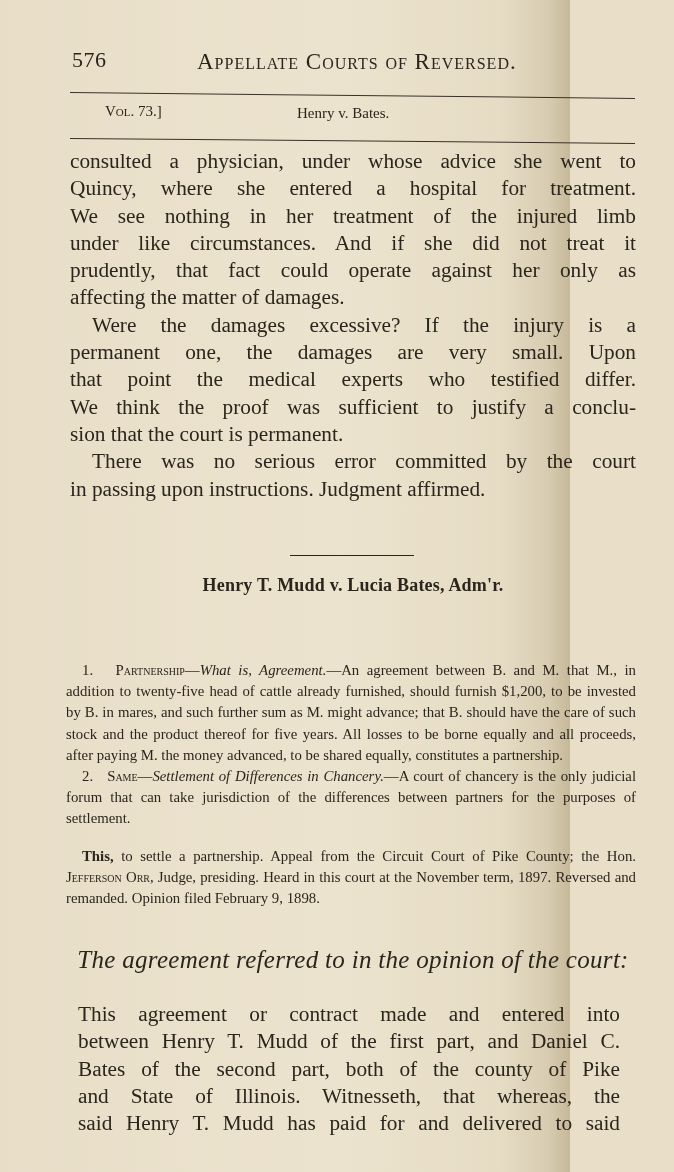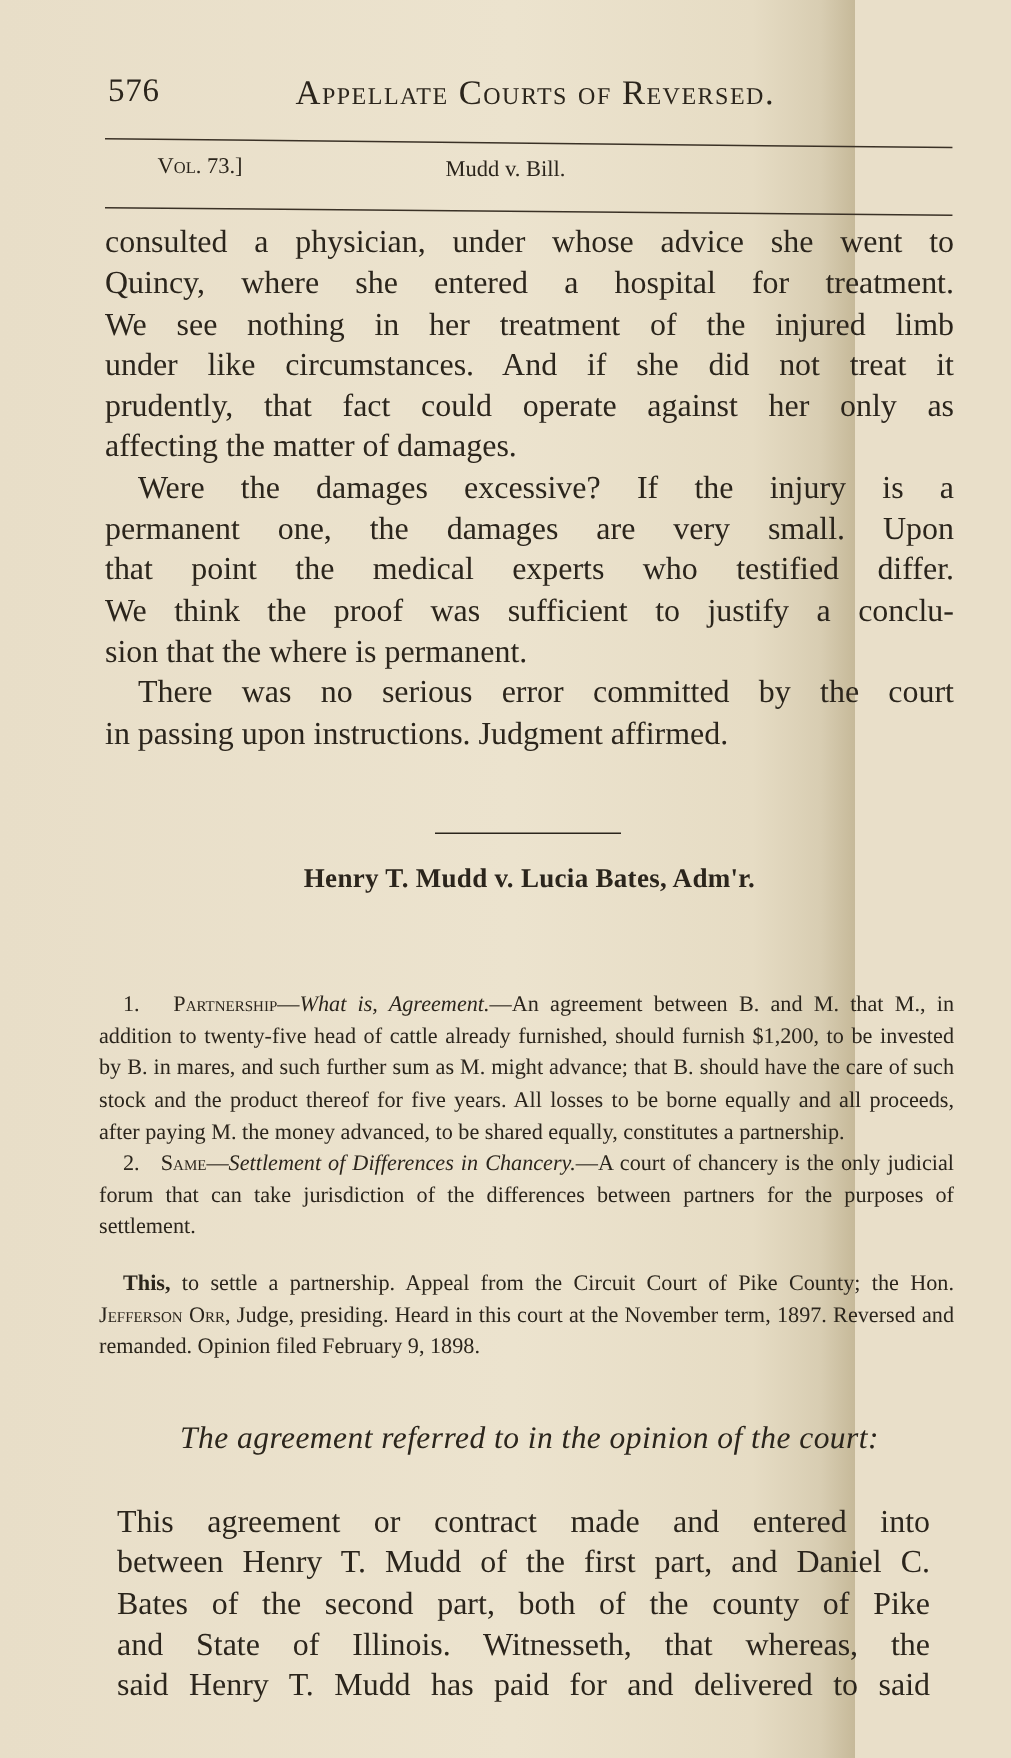--- a/index.html
+++ b/index.html
@@ -54,21 +54,21 @@
 
     .bill {
       position: absolute; left: 66px; top: 846px; width: 570px;
       font-family: "Liberation Serif", serif;
       font-size: 14.8px; line-height: 21px; text-align: justify;
     }
     .bill p { margin: 0; text-indent: 16px; }
 
     .agreement-intro {
       position: absolute; left: 70px; top: 946px; width: 566px; text-align: center;
-      font-family: "Liberation Serif", serif; font-style: italic; font-size: 21px;
+      font-family: "Liberation Serif", serif; font-style: italic; font-size: 25px;
       letter-spacing: 0.3px;
     }
     .agreement-body {
       position: absolute; left: 62px; top: 957px; width: 574px;
       font-family: "Liberation Serif", serif;
       font-size: 21.3px; line-height: 27.3px; text-align: justify;
     }
     .agreement-body p { margin: 16px; }
     .line { display: block; text-align-last: justify; white-space: nowrap; }
     .line.last { text-align-last: left; }
@@ -77,38 +77,38 @@
 <body>
 
 <div class="page">
 
   <div class="running-head">
     <span class="num">576</span>
     <span class="title">Appellate Courts of Reversed.</span>
   </div>
   <div class="rule rule1"></div>
   <div class="vol">Vol. 73.]</div>
-  <div class="case-head">Mudd v. Bill.</div>
+  <div class="case-head">Henry v. Bates.</div>
   <div class="rule rule2"></div>
 
   <div class="body-text">
     <p>
       <span class="line">consulted a physician, under whose advice she went to</span>
       <span class="line">Quincy, where she entered a hospital for treatment.</span>
       <span class="line">We see nothing in her treatment of the injured limb</span>
       <span class="line">under like circumstances.  And if she did not treat it</span>
       <span class="line">prudently, that fact could operate against her only as</span>
       <span class="line last">affecting the matter of damages.</span>
     </p>
     <p>
       <span class="line" style="padding-left:22px">Were the damages excessive?  If the injury is a</span>
       <span class="line">permanent one, the damages are very small.  Upon</span>
       <span class="line">that point the medical experts who testified differ.</span>
       <span class="line">We think the proof was sufficient to justify a conclu-</span>
-      <span class="line last">sion that the where is permanent.</span>
+      <span class="line last">sion that the court is permanent.</span>
     </p>
     <p>
       <span class="line" style="padding-left:22px">There was no serious error committed by the court</span>
       <span class="line last">in passing upon instructions.  Judgment affirmed.</span>
     </p>
   </div>
 
   <div class="short-rule"></div>
 
   <div class="case-title">Henry T. Mudd v. Lucia Bates, Adm'r.</div>

